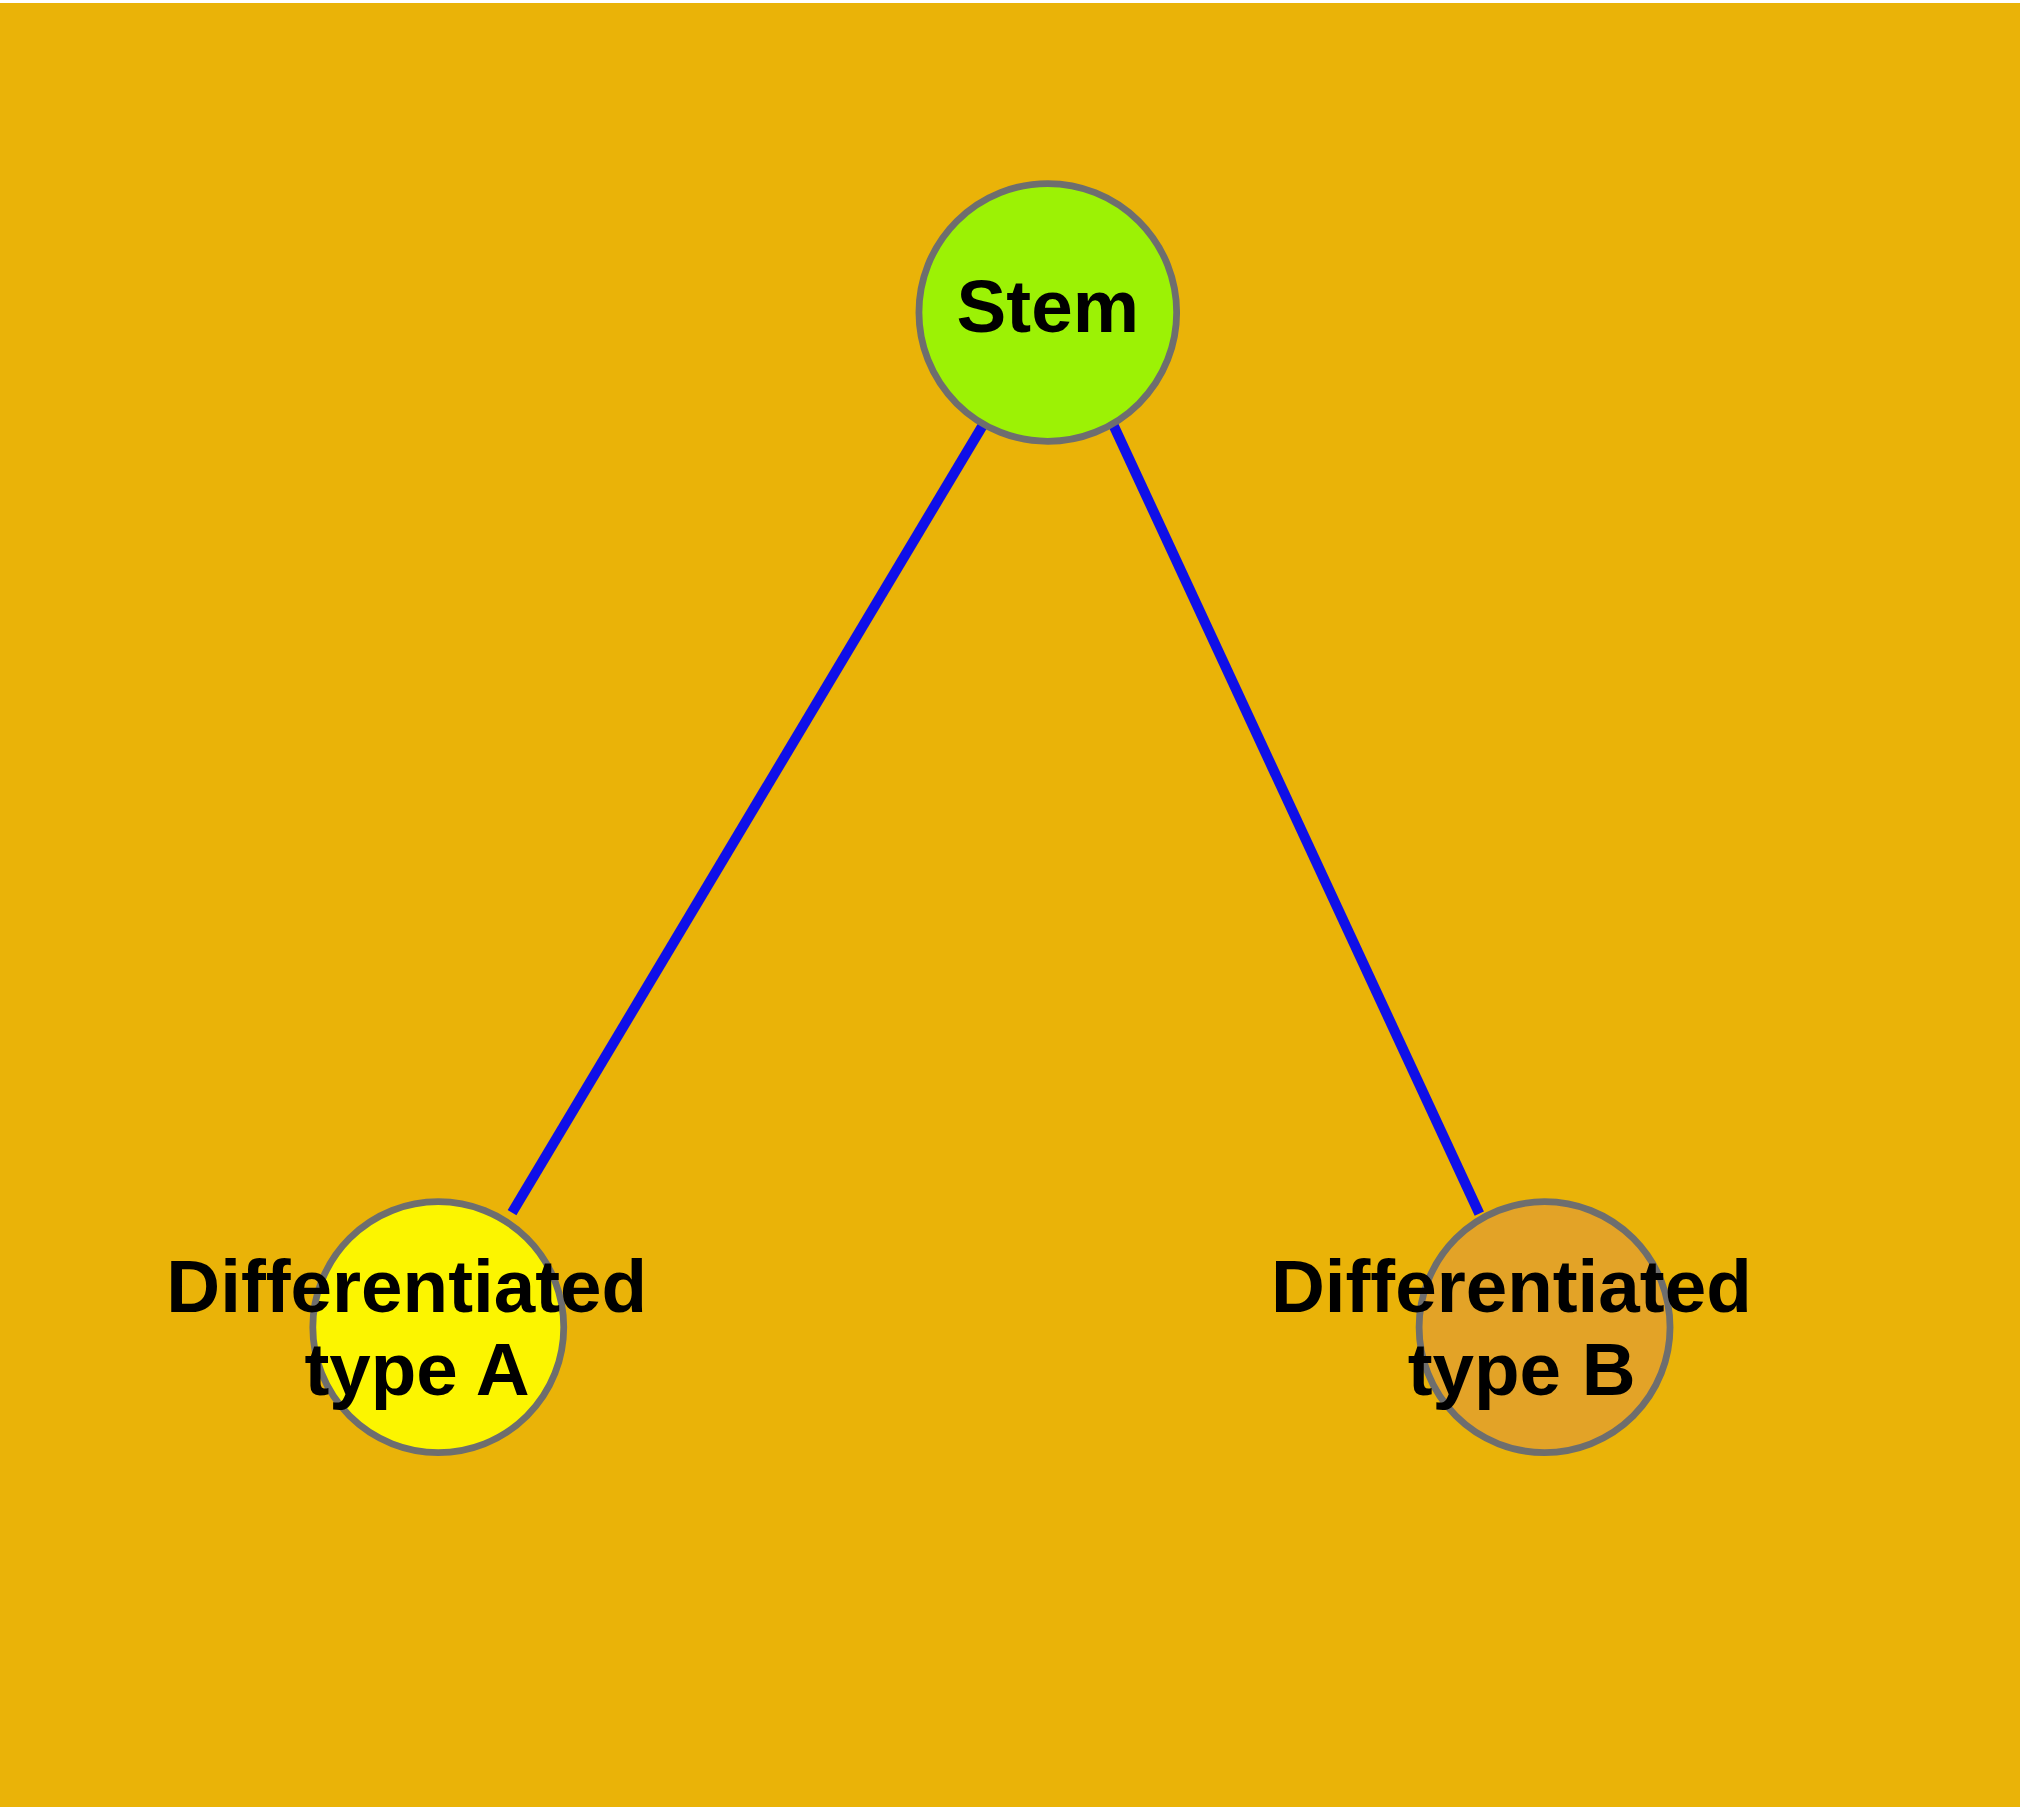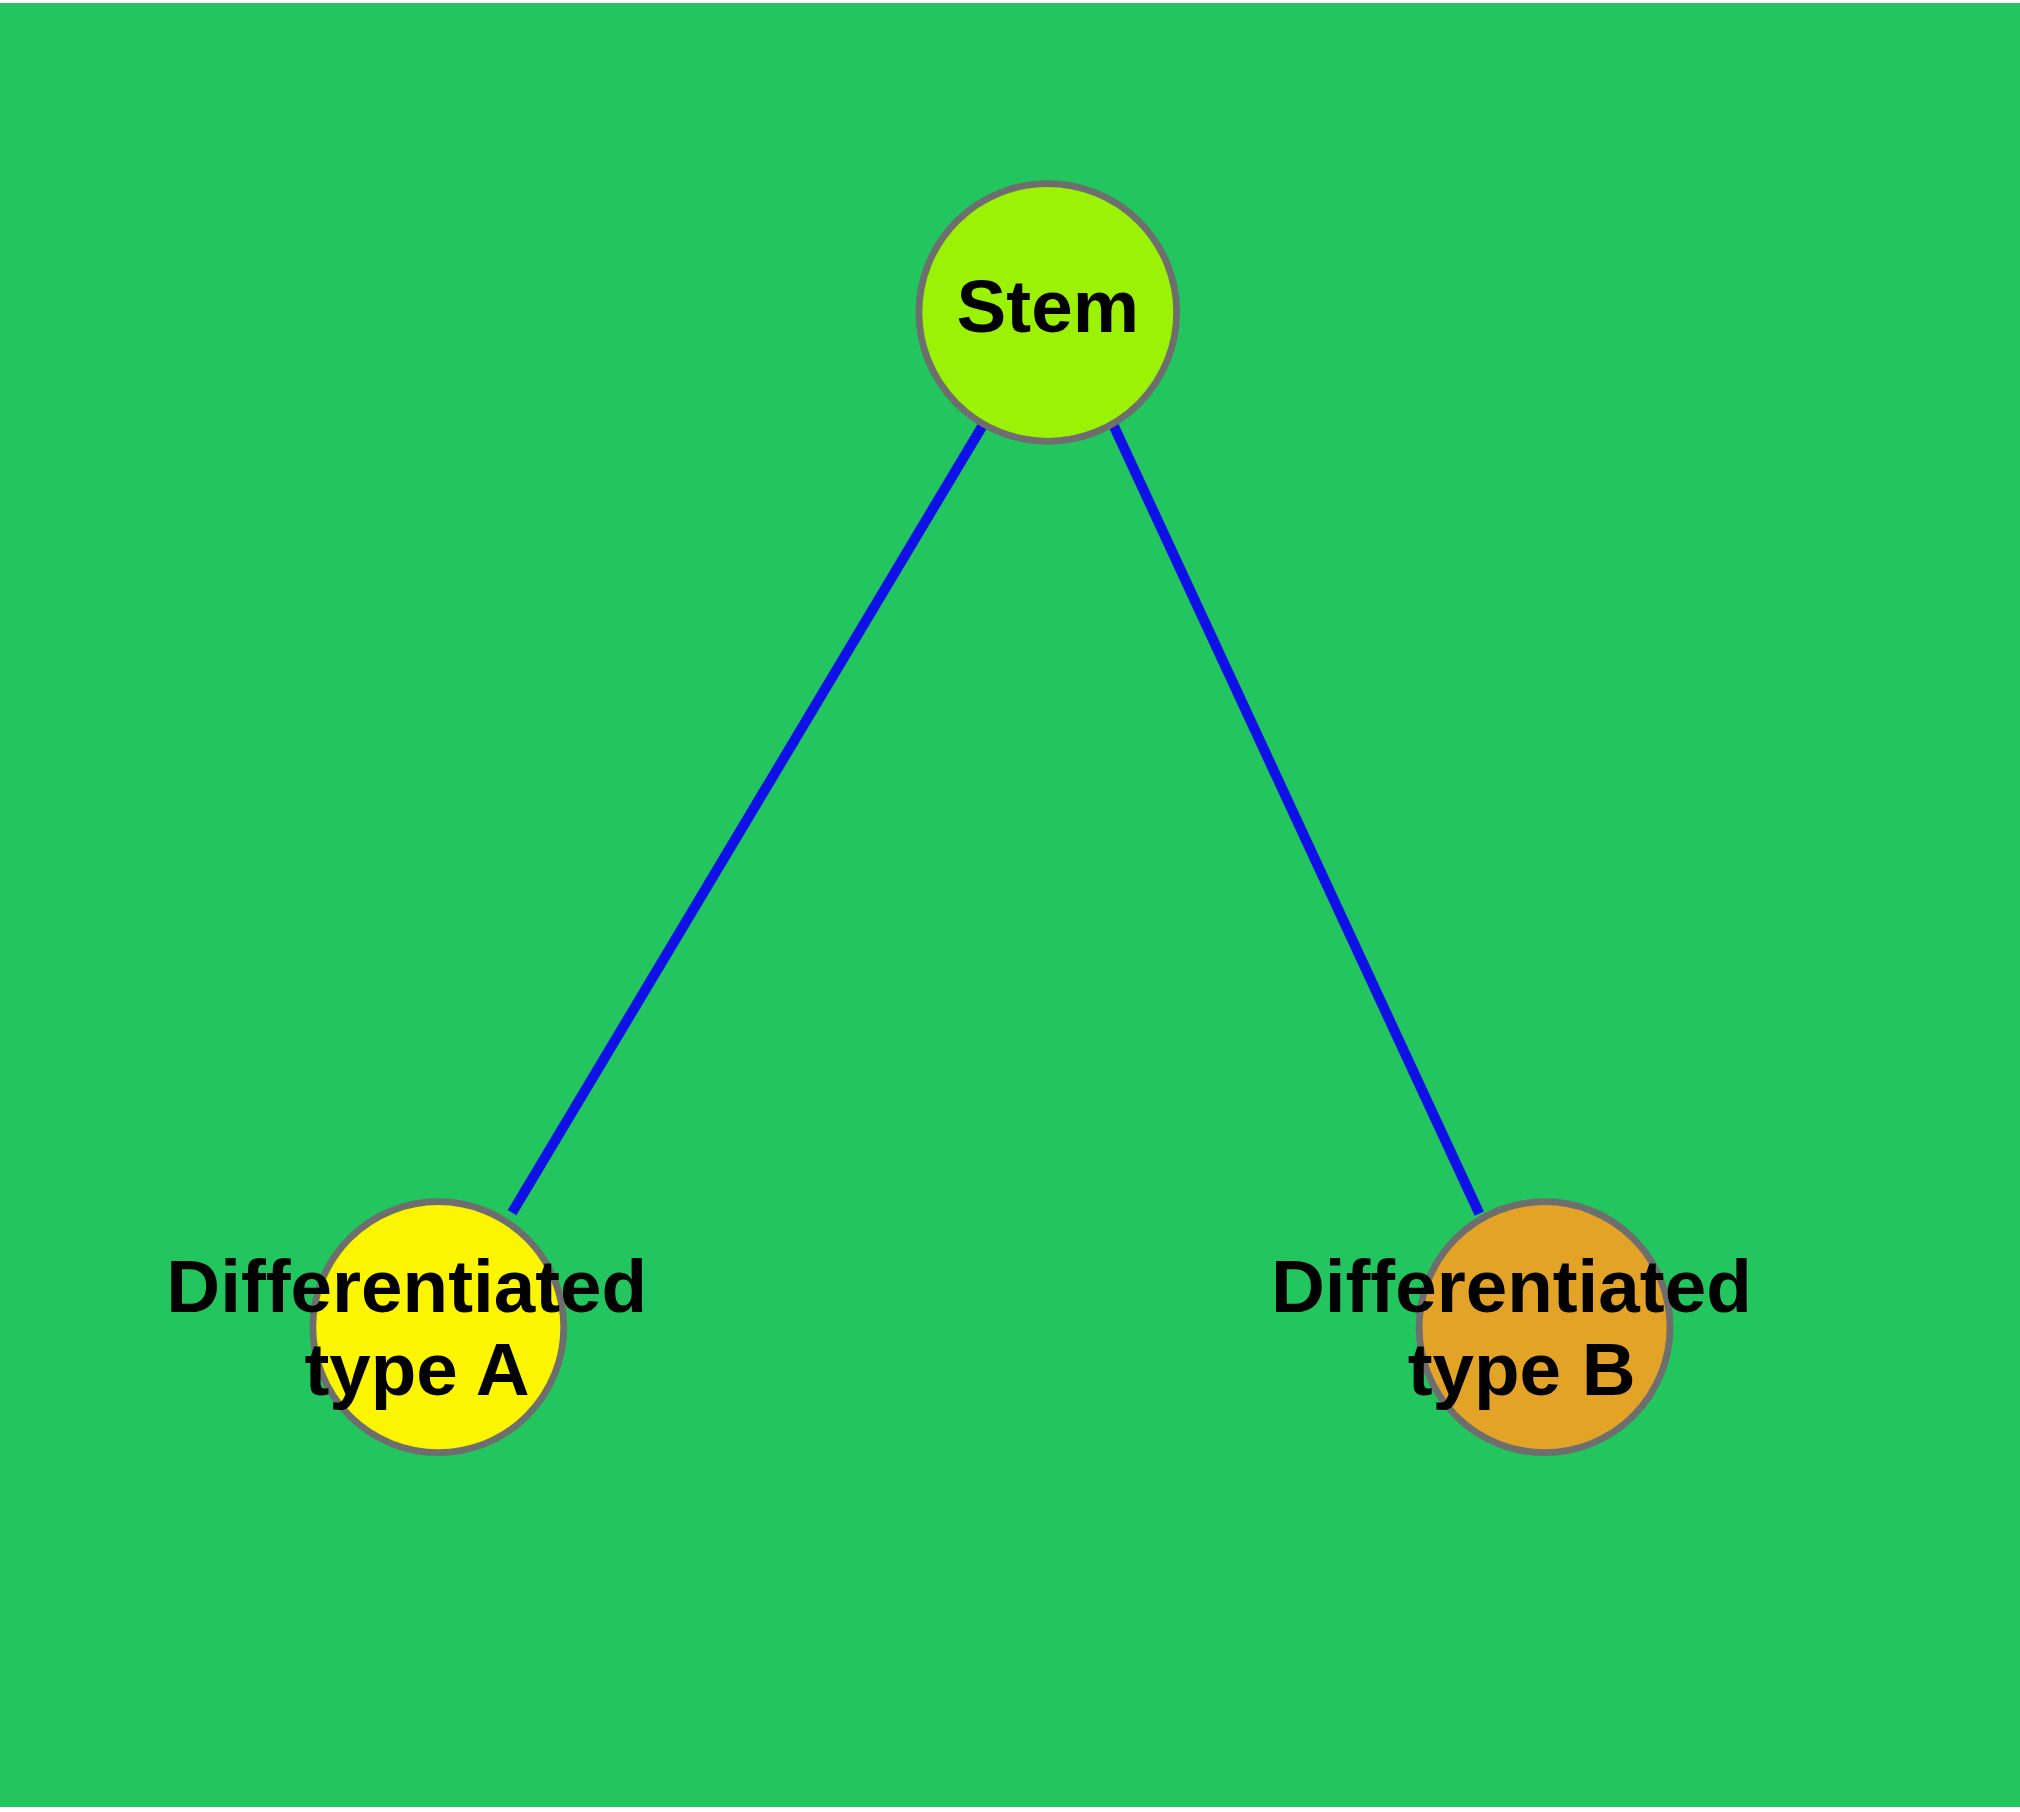--- a/index.html
+++ b/index.html
@@ -42,21 +42,21 @@
     stroke: #6e6e6e;
     stroke-width: 8;
   }
   .graph-edge {
     stroke-linecap: butt;
   }
 </style>
 </head>
 <body>
 
-<div id="graph-canvas" style="background: #22c55e;">
+<div id="graph-canvas" style="background: #eab308;">
   <svg id="graph-svg" viewBox="0 0 2384 2128" xmlns="http://www.w3.org/2000/svg">
 
     <g>
       <line class="graph-edge" x1="1160" y1="497" x2="604" y2="1427" stroke="#0f0fe8" stroke-width="12"></line>
       <line class="graph-edge" x1="1313" y1="497" x2="1745" y2="1428" stroke="#0f0fe8" stroke-width="12"></line>
     </g>
 
     <g>
 
       <g>

